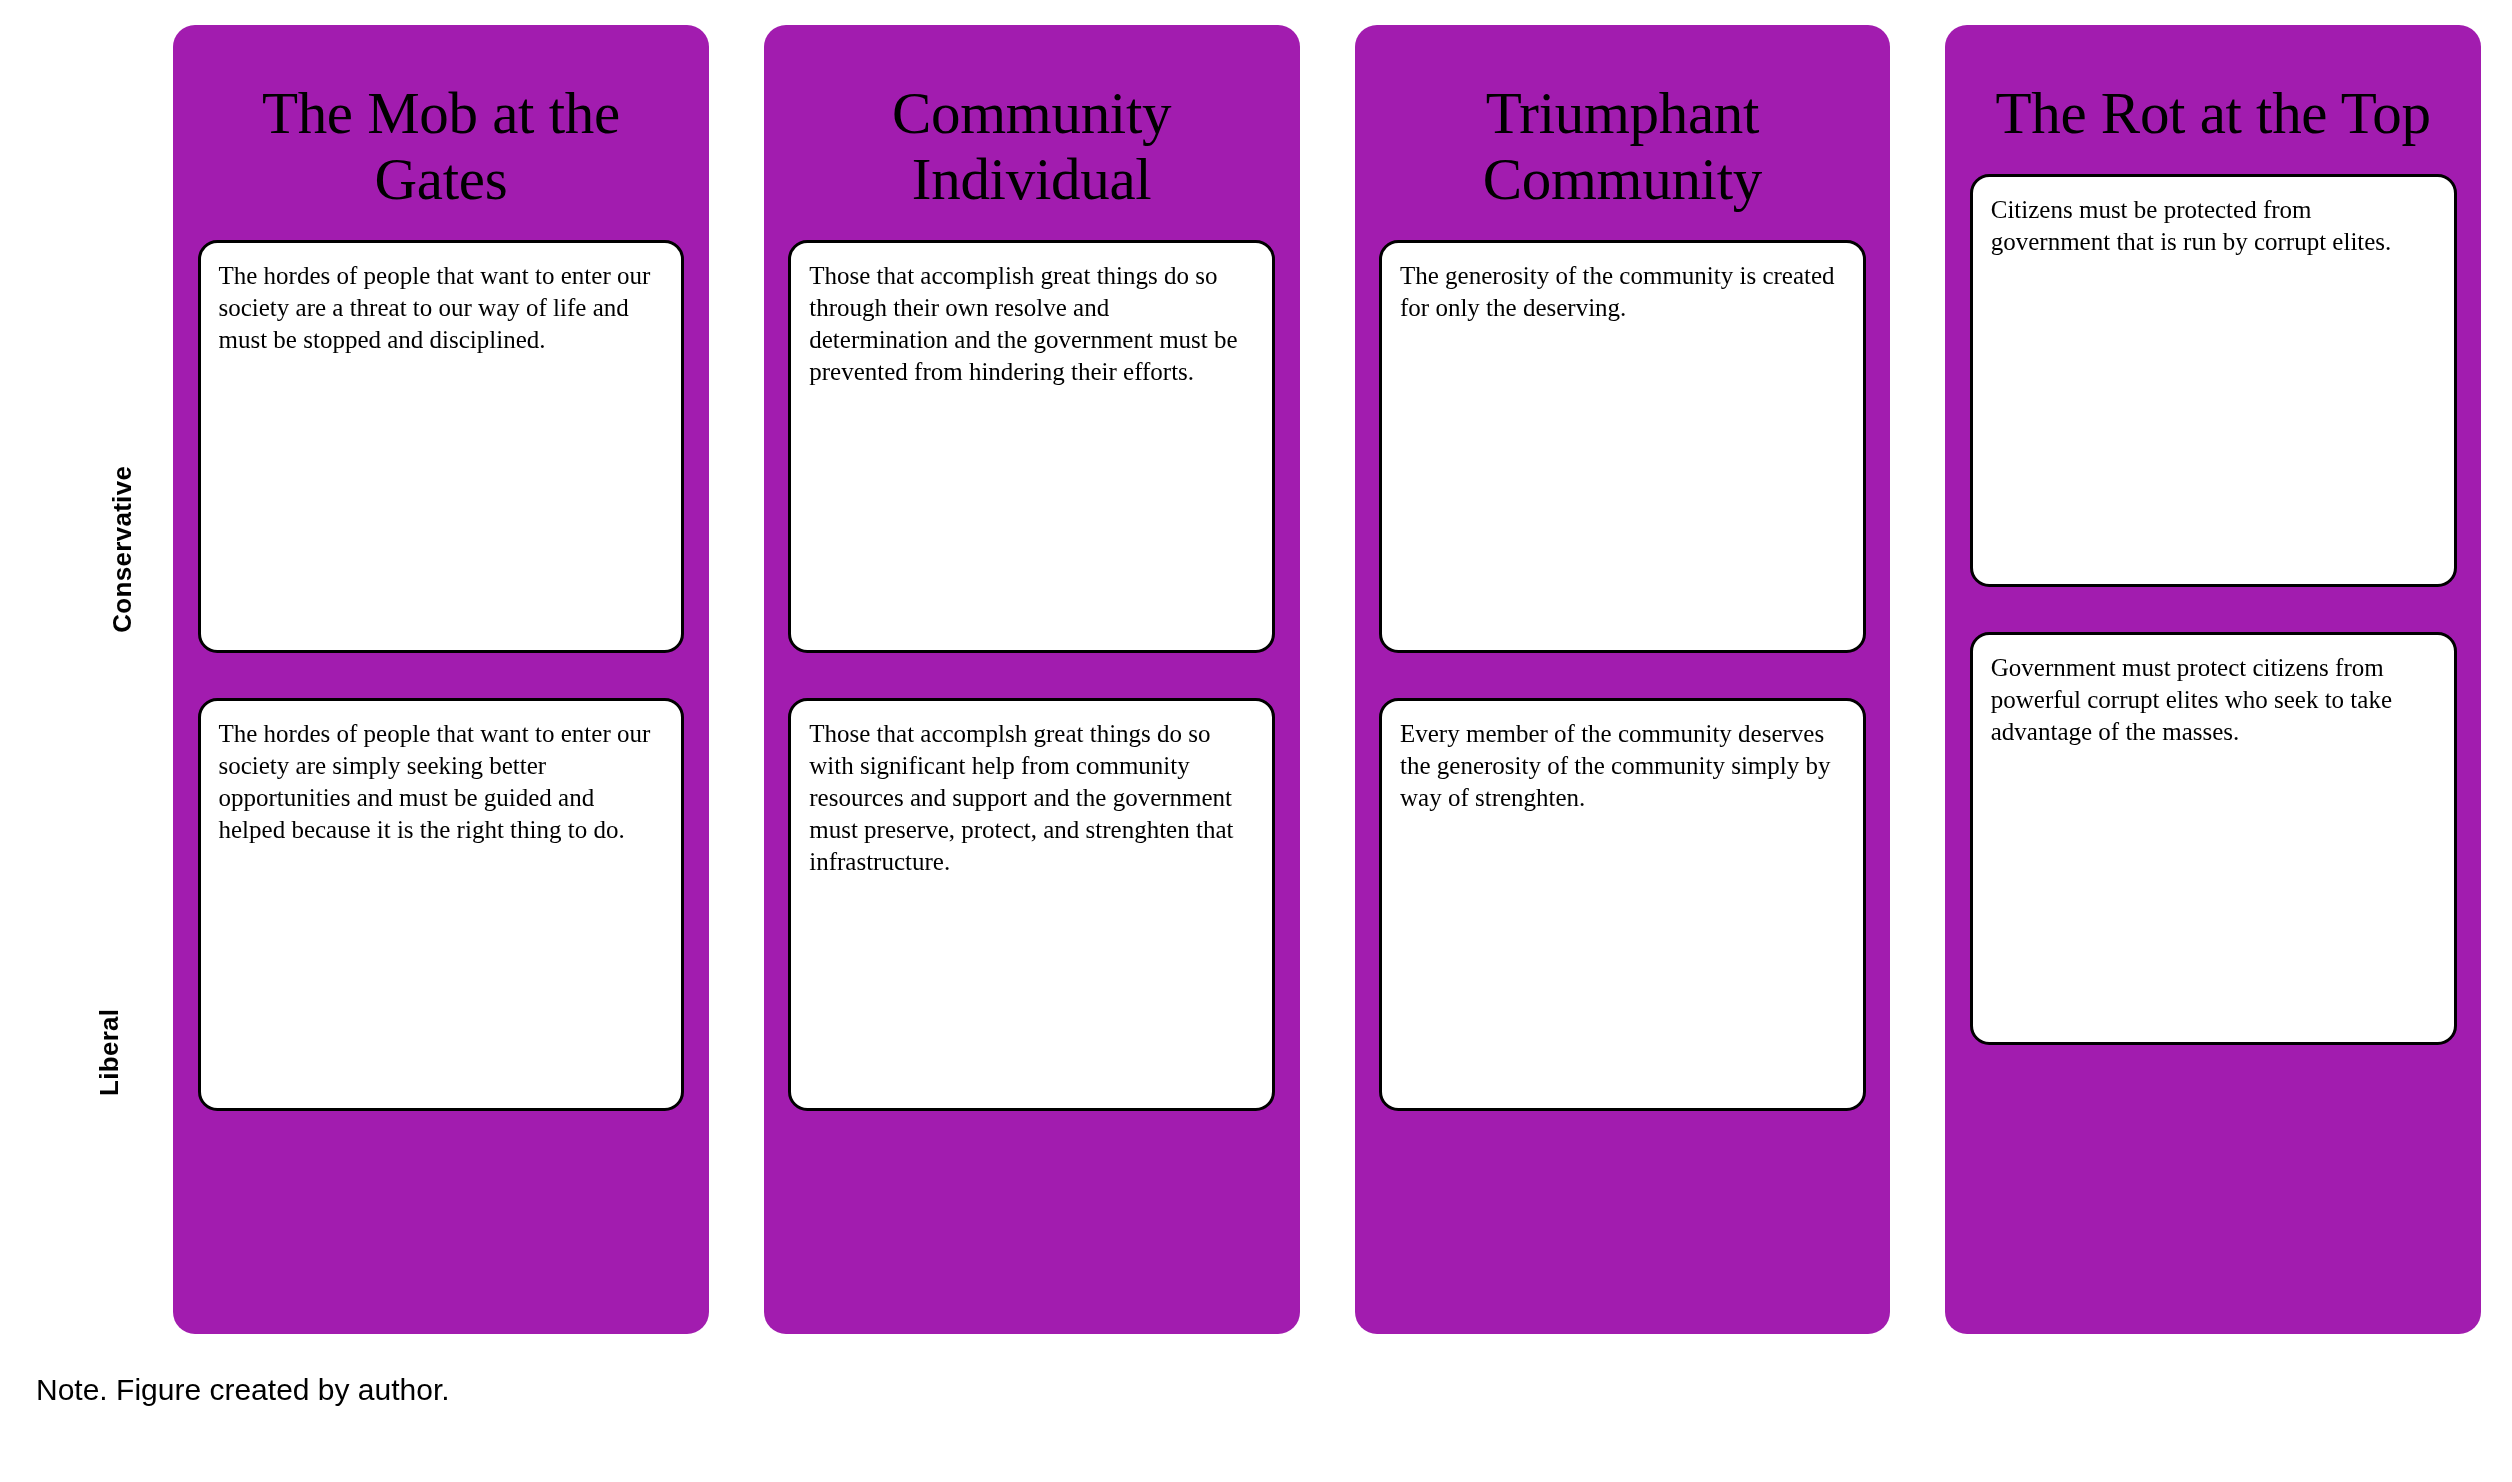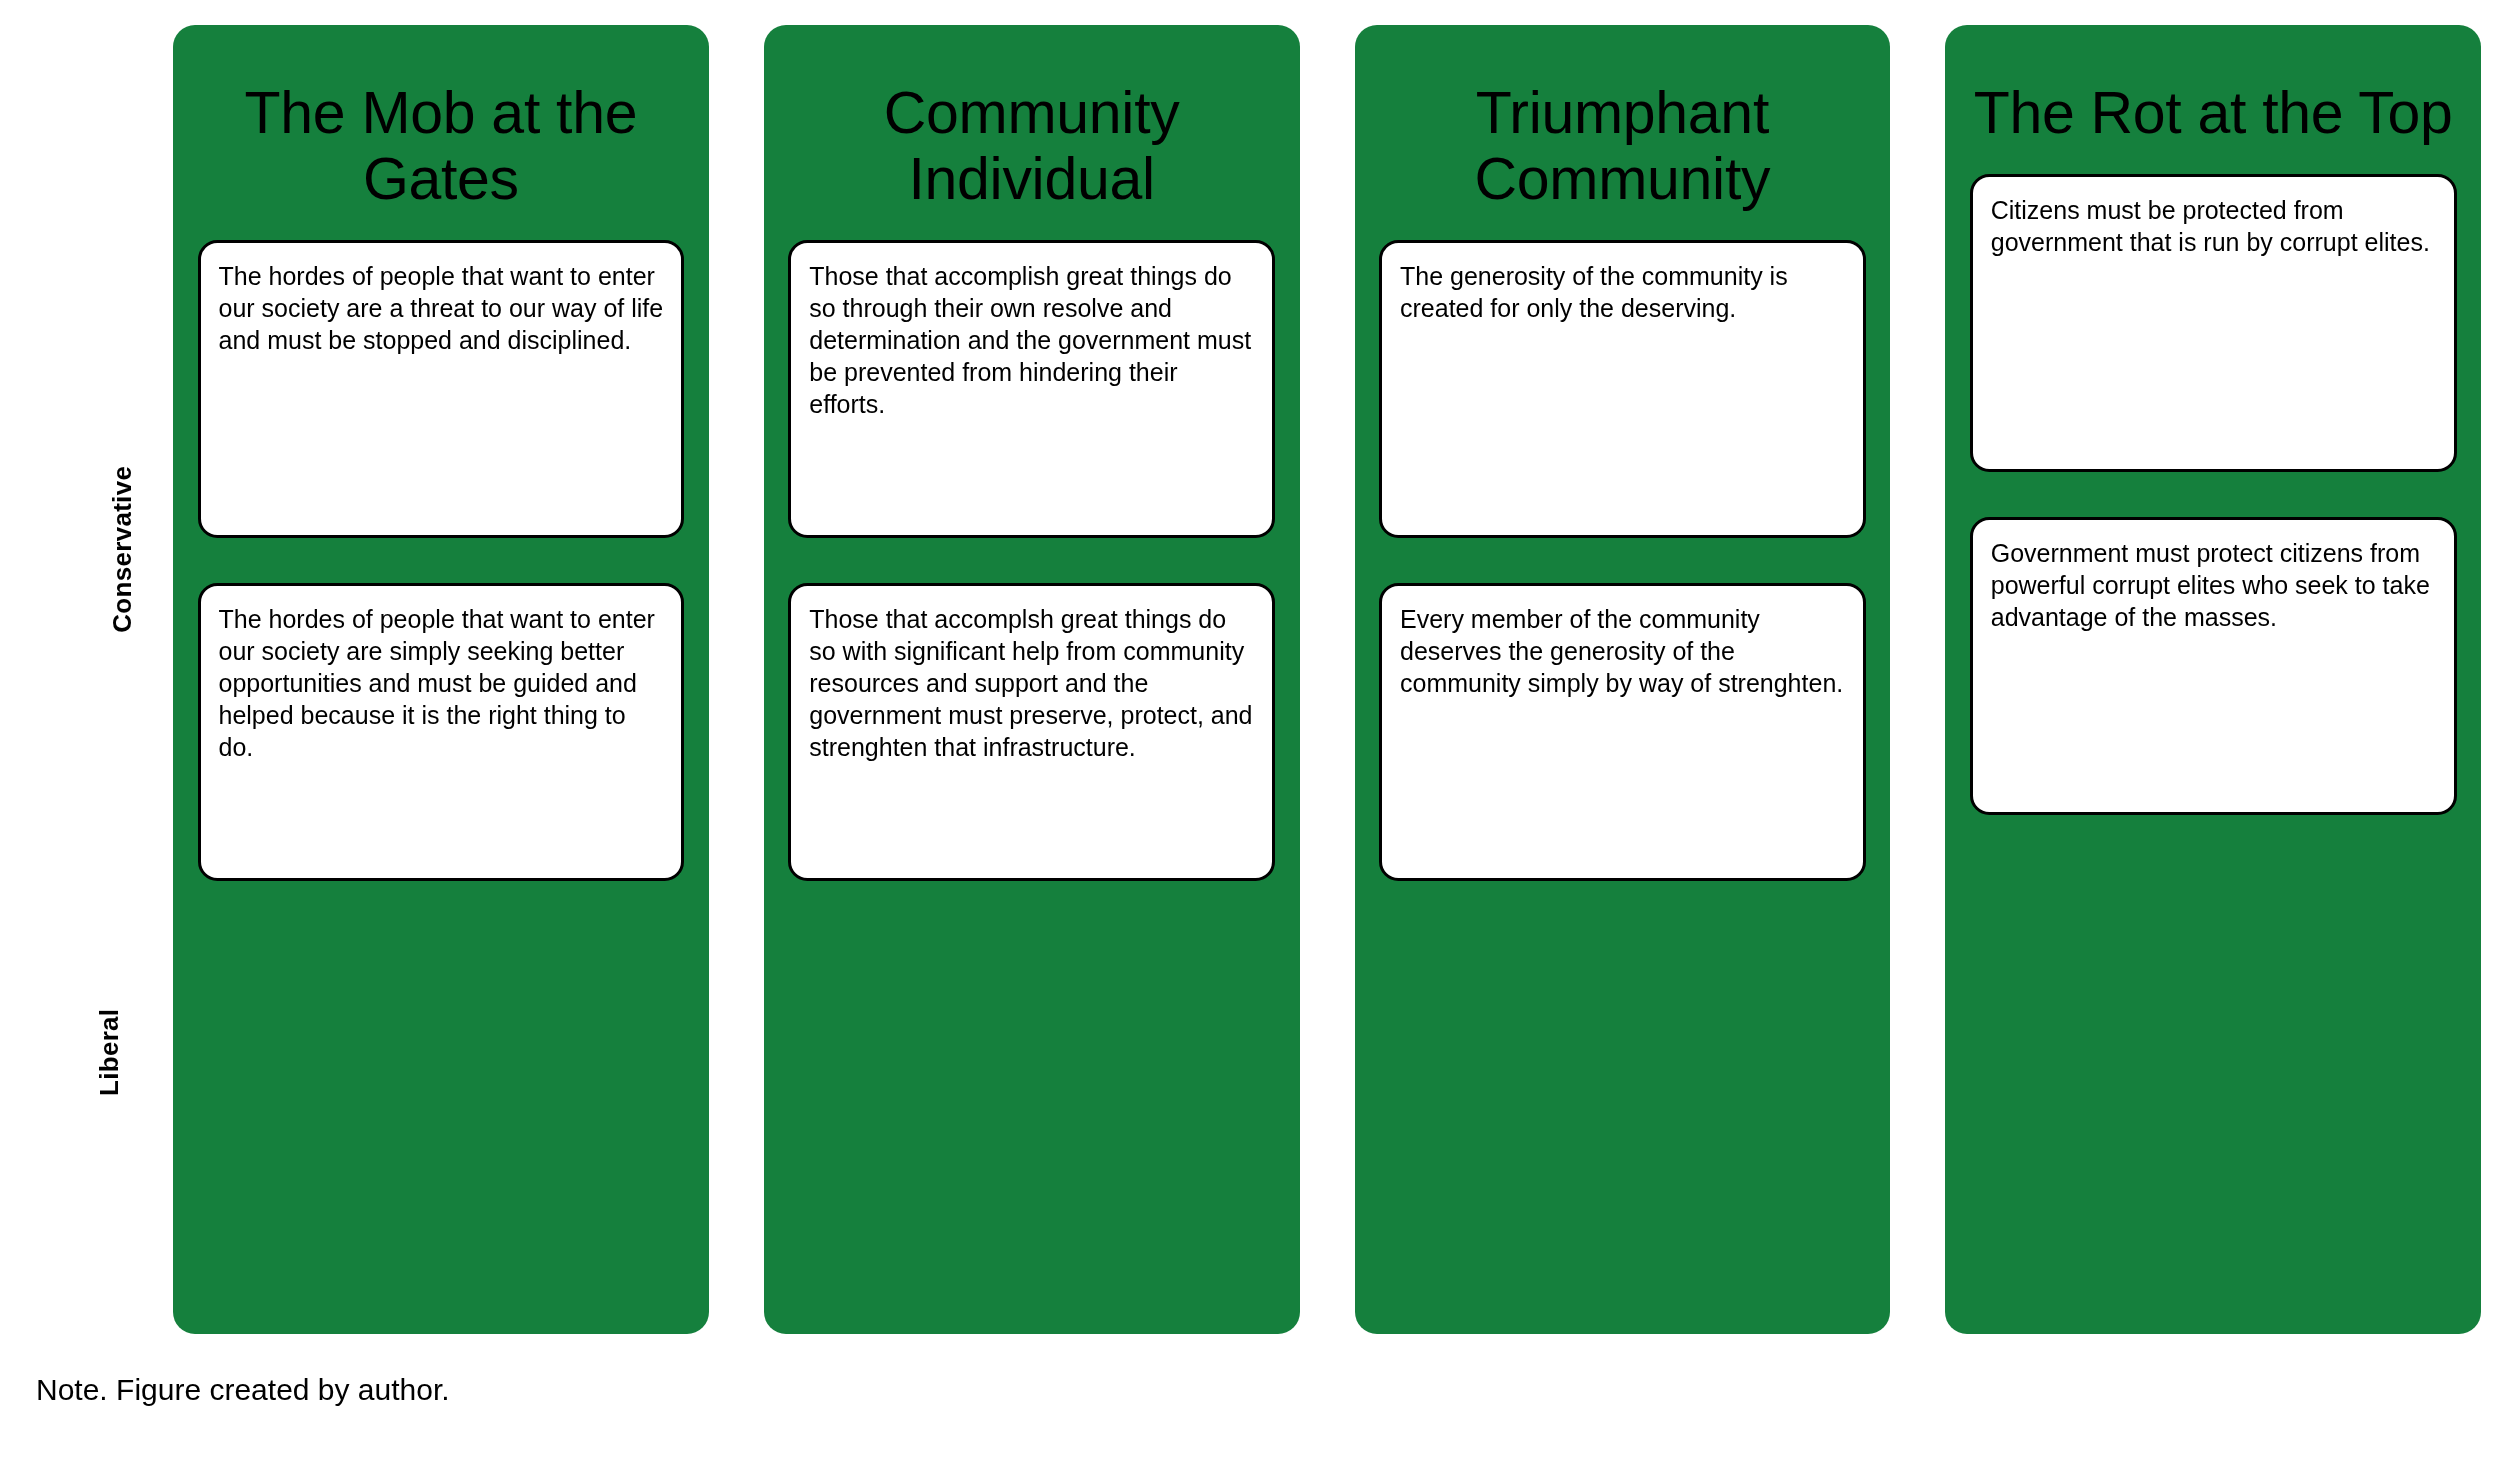--- a/index.html
+++ b/index.html
@@ -54,27 +54,28 @@
     position: absolute;
     left: 173px;
     top: 24.5px;
     width: 2308px;
     height: 1309px;
     display: flex;
     gap: 55px;
   }
 
   .column {
-    background: #15803d;
+    background: #a21caf;
     border-radius: 22px;
     flex: 1 1 0;
     padding: 0 24.5px;
     box-sizing: border-box;
     display: flex;
     flex-direction: column;
+    font-family: Liberation Serif, serif;
   }
 
   .column-title {
     text-align: center;
     font-size: 59px;
     line-height: 1.12;
     font-weight: 400;
     margin-top: 55px;
     margin-bottom: 0;
     padding: 0 2.6px;
@@ -86,21 +87,21 @@
     display: flex;
     flex-direction: column;
     gap: 45px;
     padding-bottom: 39px;
   }
 
   .cell {
     background: #ffffff;
     border: 3.2px solid #000000;
     border-radius: 19.3px;
-    height: 298px;
+    height: 413px;
     box-sizing: border-box;
     padding: 17px 18px 13px 18px;
     font-size: 25px;
     line-height: 1.28;
     overflow: hidden;
   }
 
   .note {
     position: absolute;
     left: 27px;

